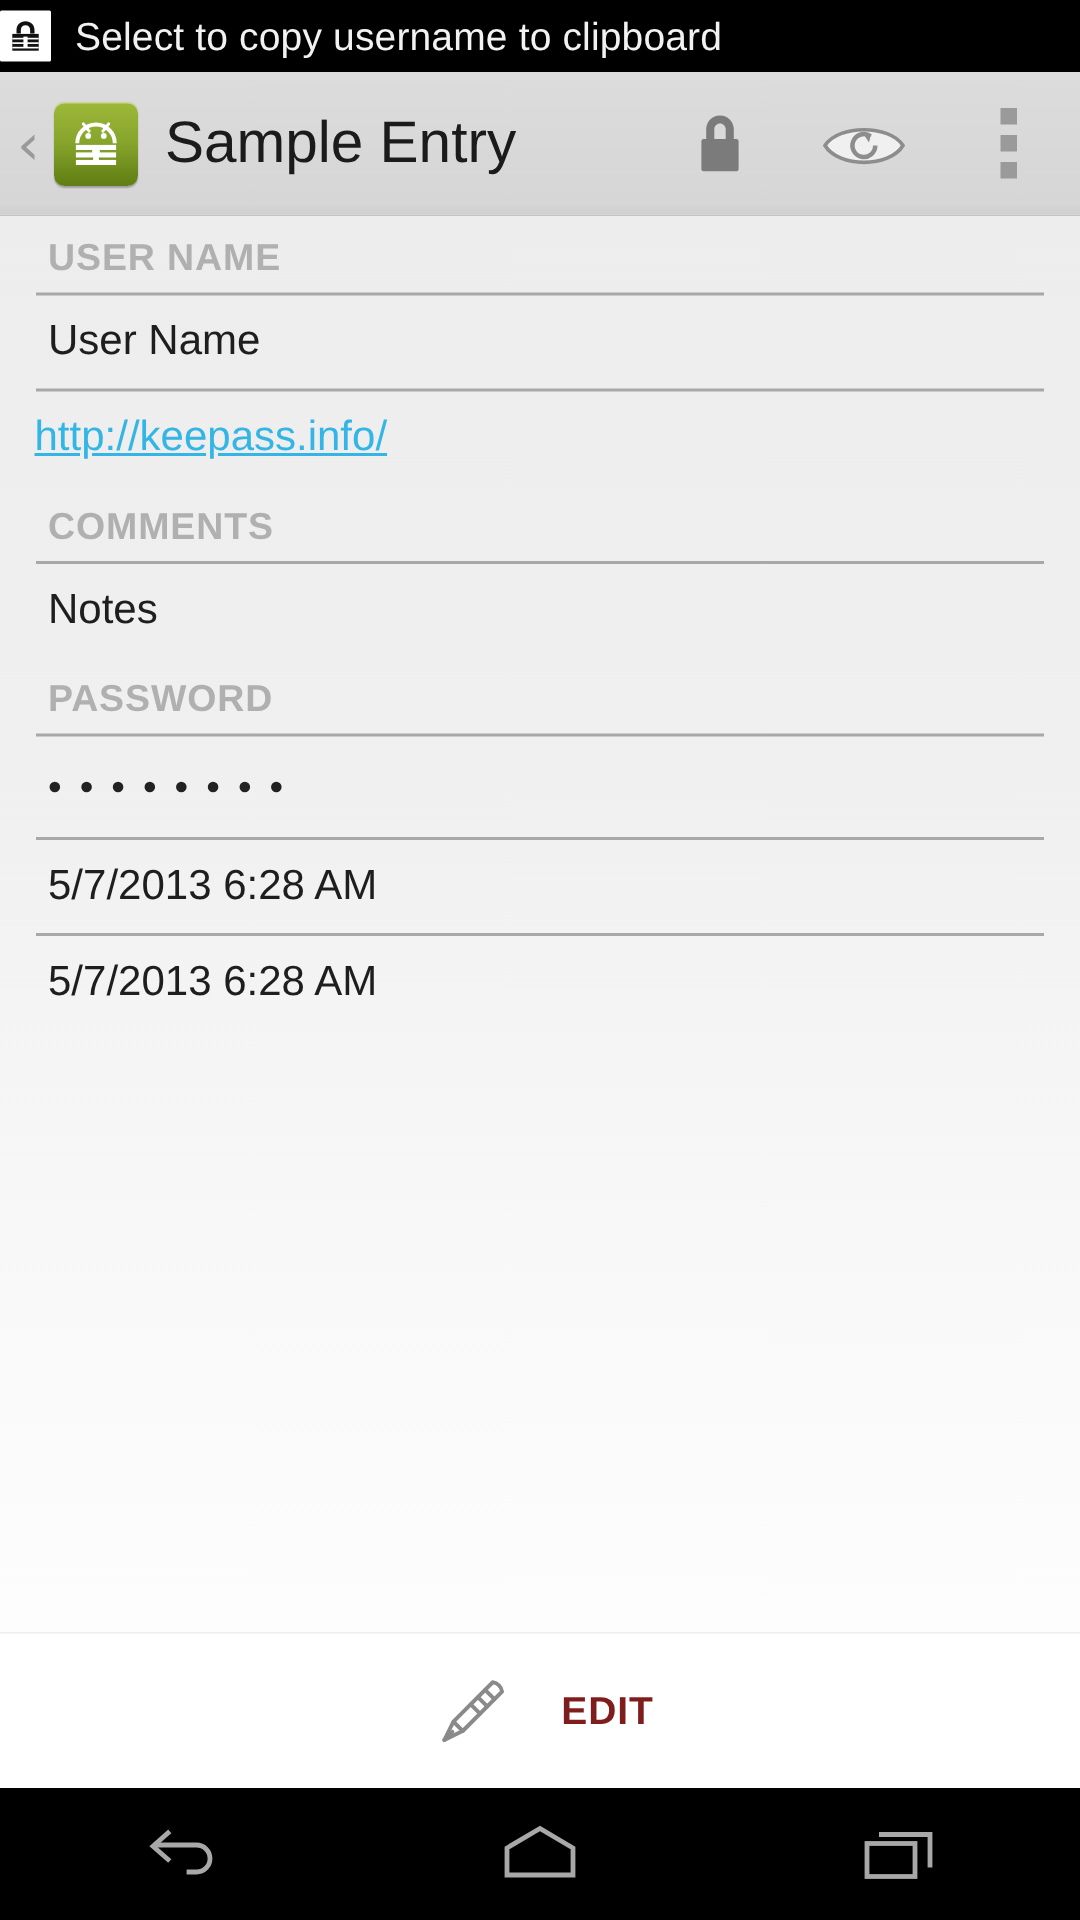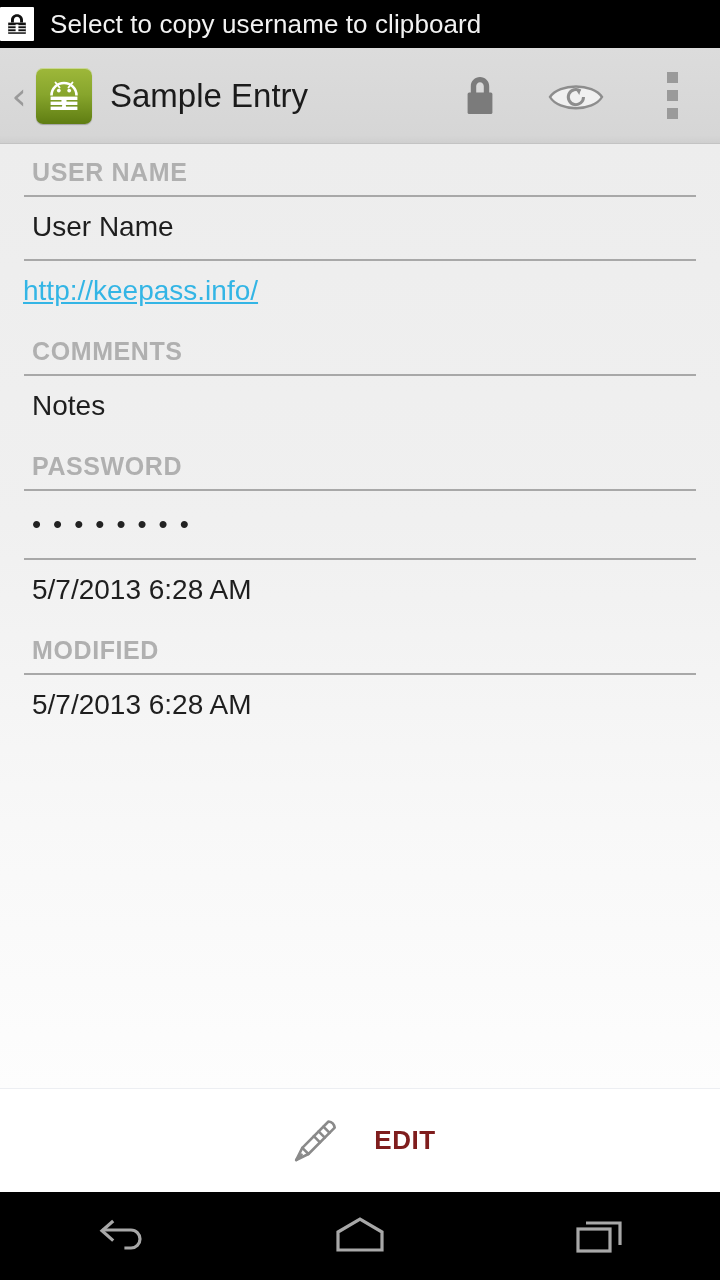--- a/index.html
+++ b/index.html
@@ -37,21 +37,21 @@
     color:#9a9a9a; font-size:38px; line-height:1; margin-left:4px;
     font-family:"DejaVu Sans", sans-serif;
   }
   .app-icon{
     width:56px; height:56px; border-radius:7px; margin-left:2px;
     background:linear-gradient(to bottom,#9eb83a 0%,#87a52c 48%,#5f7d12 100%);
     box-shadow:inset 0 1px 0 rgba(255,255,255,.45), 0 1px 1px rgba(0,0,0,.25);
     display:flex; align-items:center; justify-content:center; flex:0 0 auto;
   }
   .ab-title{
-    font-size:33px; color:#1b1b1b; margin-left:18px;
+    font-size:39px; color:#1b1b1b; margin-left:18px;
     white-space:nowrap; font-weight:400;
   }
   .ab-actions{ margin-left:auto; display:flex; align-items:center; height:96px; }
   .ab-btn{
     width:96px; height:96px; display:flex; align-items:center; justify-content:center;
   }
   .dots{ display:flex; flex-direction:column; gap:7px; align-items:center; }
   .dots span{ width:11px; height:11px; background:#9a9a9a; display:block; }
 
   
@@ -184,21 +184,20 @@
       <div class="f-rule"></div>
       <div class="f-value mask">••••••••</div>
     </div>
 
     <div class="field">
       <div class="f-rule"></div>
       <div class="f-value">5/7/2013 6:28 AM</div>
     </div>
 
     <div class="field">
-      <div class="f-label">MODIFIED</div>
       <div class="f-rule"></div>
       <div class="f-value">5/7/2013 6:28 AM</div>
     </div>
 
   </div>
 
   <div class="edit-bar">
     <div class="edit-inner">
       <svg width="62" height="62" viewBox="0 0 62 62">
         <g fill="none" stroke="#8a8a8a" stroke-width="2.6" stroke-linejoin="round" stroke-linecap="round">

